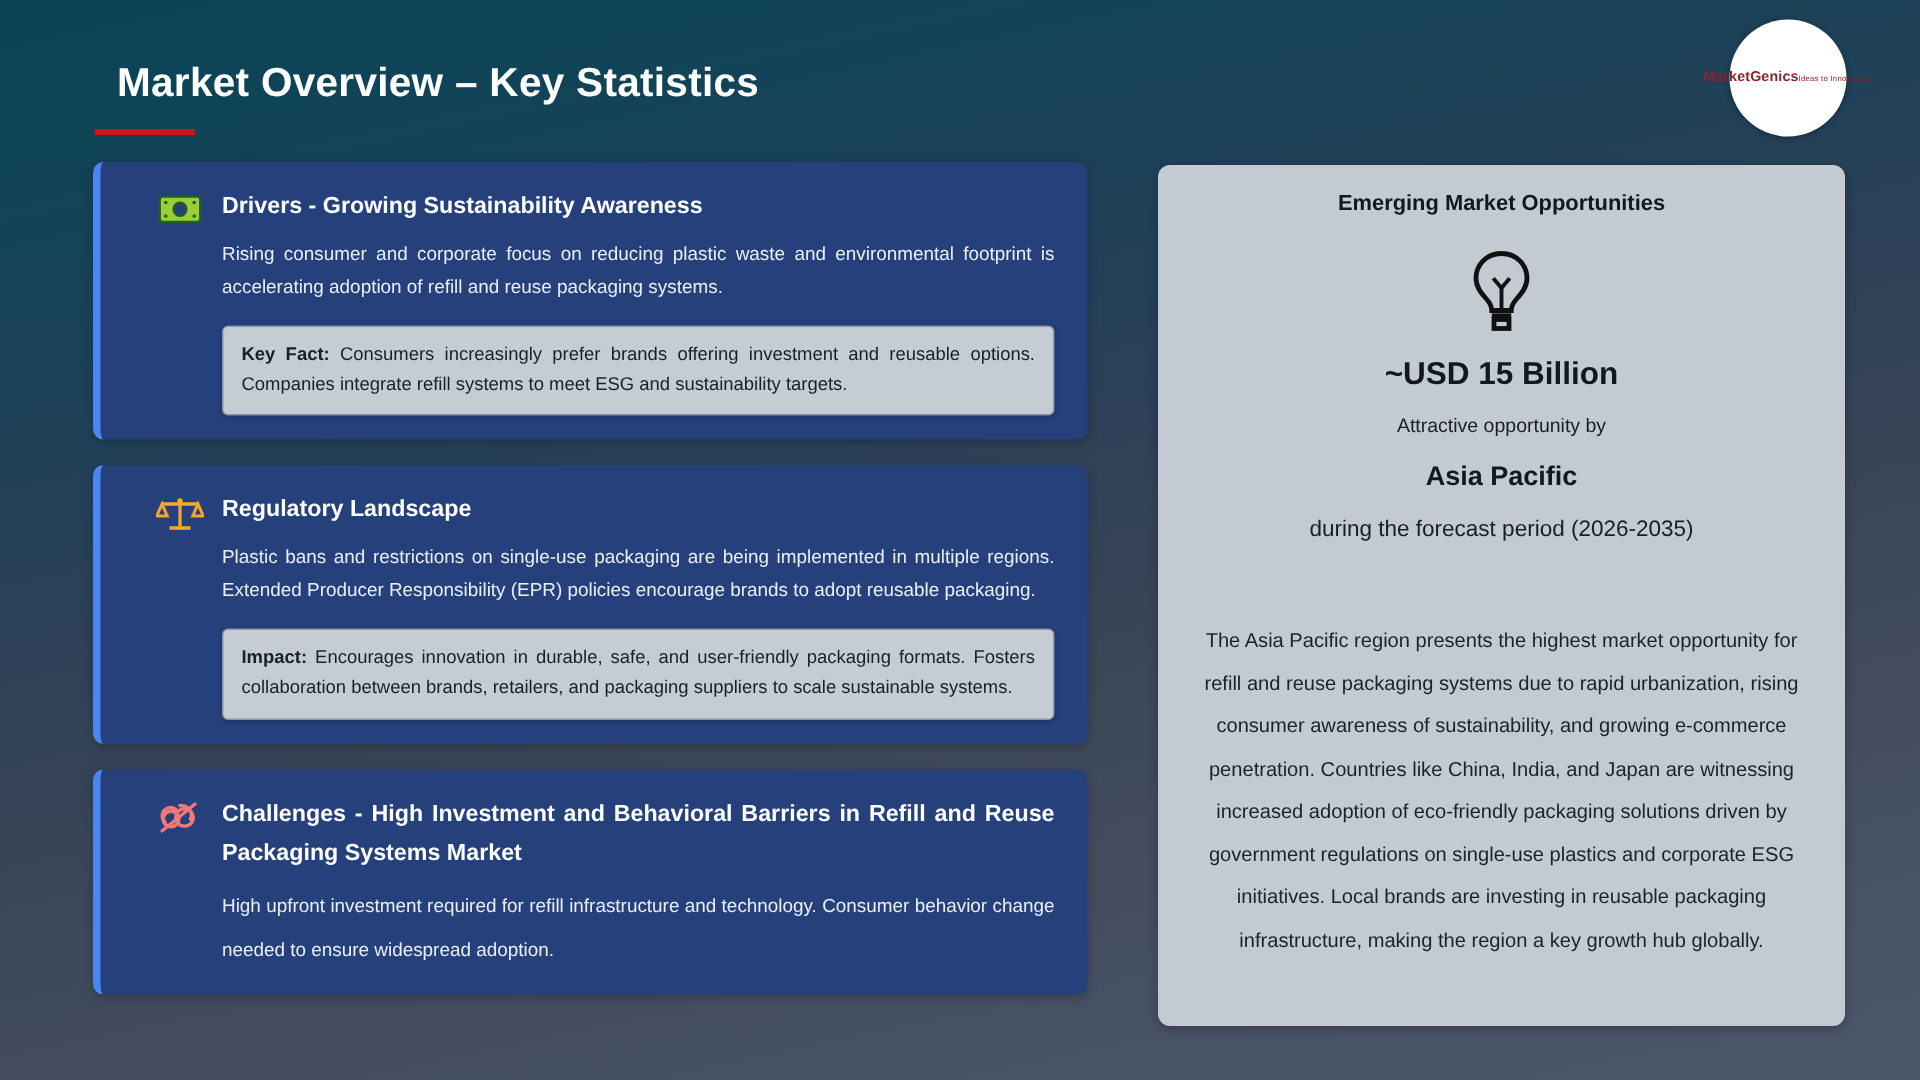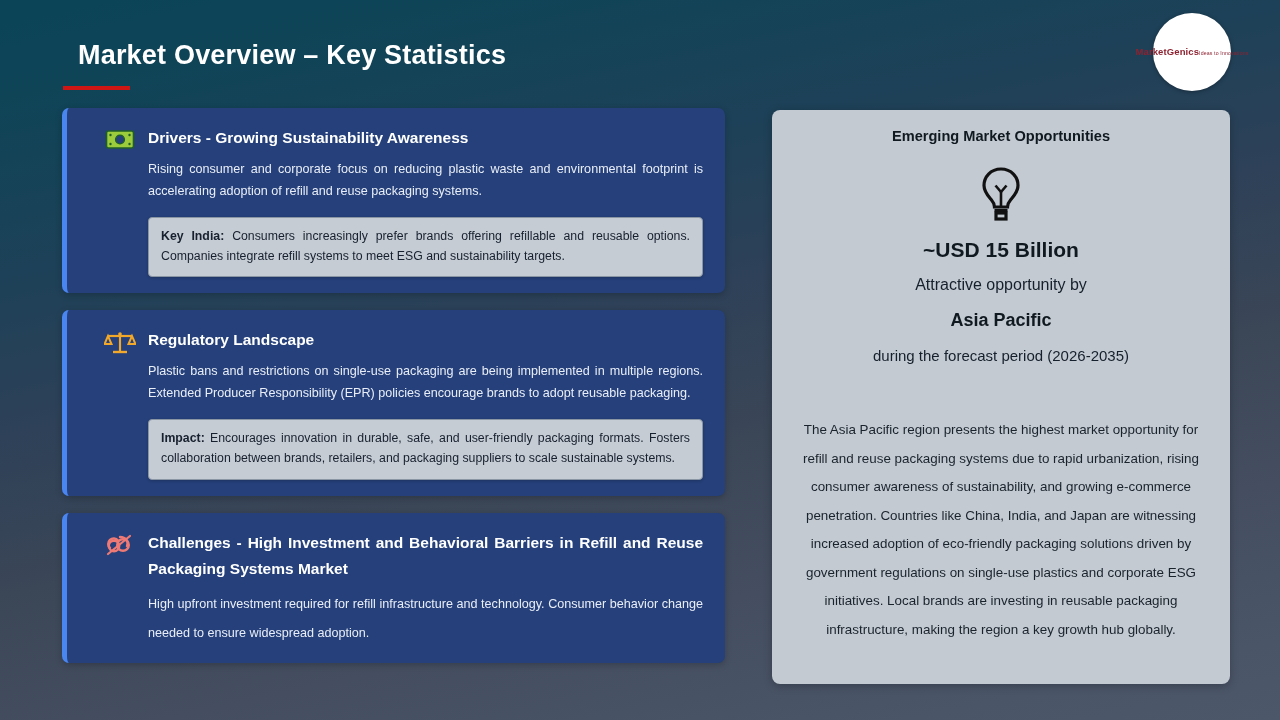--- a/index.html
+++ b/index.html
@@ -104,21 +104,21 @@
   .panel-title {
     font-size:14.6px; font-weight:bold; color:#101820;
     margin-top:4px;
   }
   .bulb-wrap { margin:22px 0 16px 0; display:flex; justify-content:center; }
   .panel-value {
     font-size:21px; font-weight:bold; color:#101820;
     margin-top:4px;
   }
   .panel-sub {
-    font-size:16px; color:#16202c; margin-top:14px;
+    font-size:13px; color:#16202c; margin-top:14px;
   }
   .panel-region {
     font-size:18px; font-weight:bold; color:#101820; margin-top:16px;
   }
   .panel-period {
     font-size:15px; color:#16202c; margin-top:16px;
   }
   .panel-para {
     font-size:13.4px; color:#1a222c;
     line-height:2.13; margin-top:52px;
@@ -155,22 +155,22 @@
           <circle cx="5.5" cy="7" r="1.2" fill="#1f5f2a"></circle>
           <circle cx="24.5" cy="7" r="1.2" fill="#1f5f2a"></circle>
           <circle cx="5.5" cy="16" r="1.2" fill="#1f5f2a"></circle>
           <circle cx="24.5" cy="16" r="1.2" fill="#1f5f2a"></circle>
         </svg>
       </div>
       <div class="card-body">
         <div class="card-title">Drivers - Growing Sustainability Awareness</div>
         <div class="card-text">Rising consumer and corporate focus on reducing plastic waste and environmental footprint is accelerating adoption of refill and reuse packaging systems.</div>
         <div class="callout">
-          <b>Key India:</b>
-          <span>Consumers increasingly prefer brands offering refillable and reusable options. Companies integrate refill systems to meet ESG and sustainability targets.</span>
+          <b>Key Fact:</b>
+          <span>Consumers increasingly prefer brands offering investment and reusable options. Companies integrate refill systems to meet ESG and sustainability targets.</span>
         </div>
       </div>
     </div>
   </div>
 
   <div class="card">
     <div class="card-inner">
       <div class="card-icon">
         <svg width="32" height="26" viewBox="0 0 32 26">
           <line x1="16" y1="3" x2="16" y2="21" stroke="#f2a82a" stroke-width="2.2"></line>

